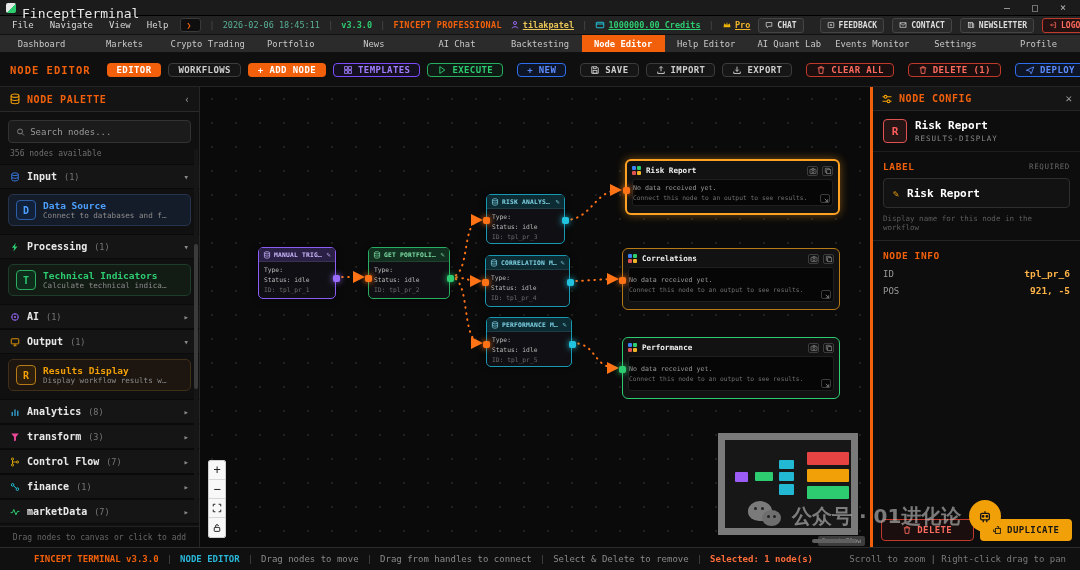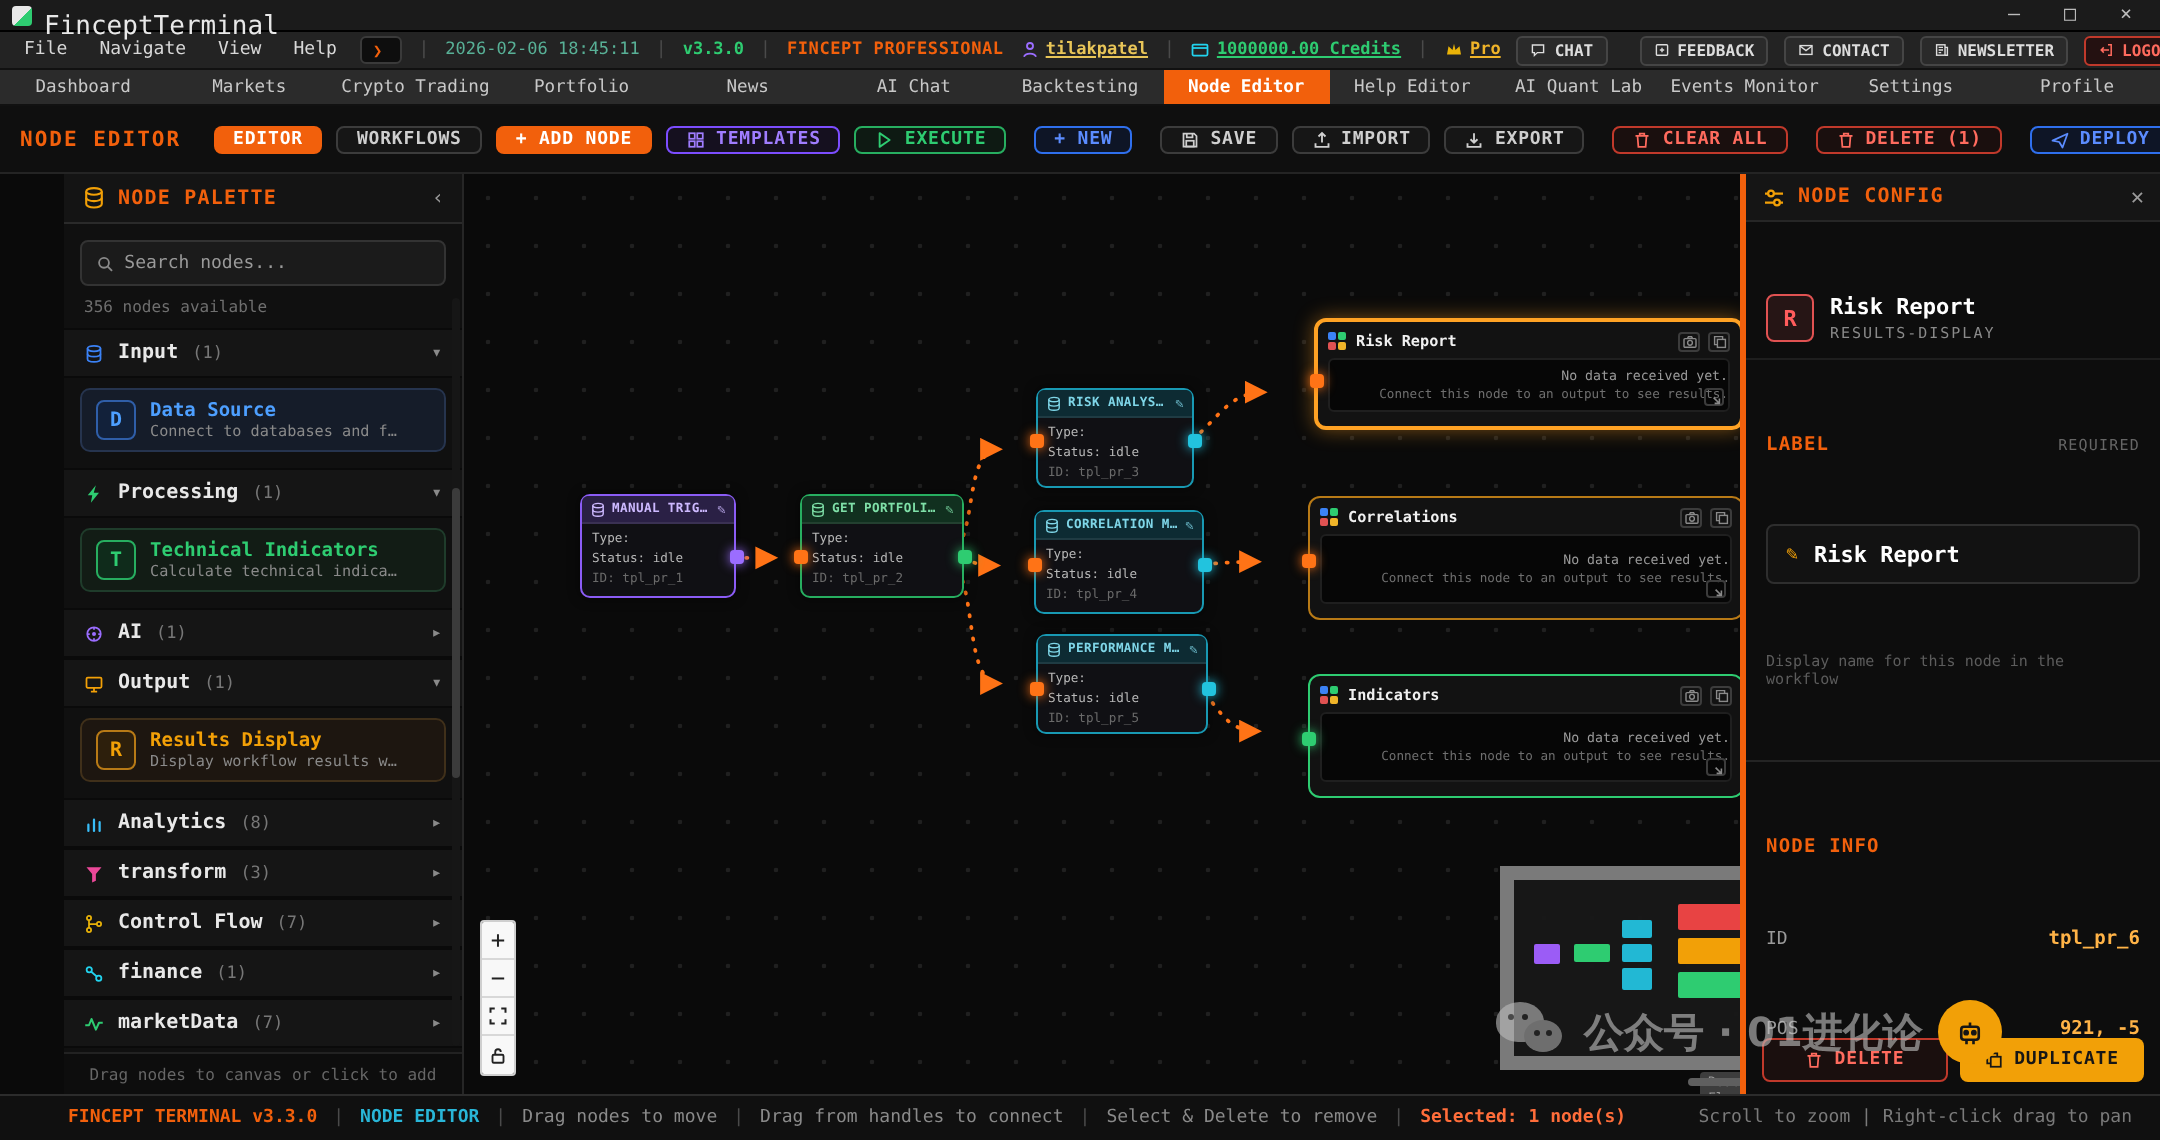--- a/index.html
+++ b/index.html
@@ -42,21 +42,21 @@
   .tb-title { color:#f2600c; font-weight:bold; font-size:10.5px; letter-spacing:1px; margin-right:2px;}
   .tbsep { width:1px; height:18px; background:#2e2e2e; }
   .btn { display:inline-flex; align-items:center; gap:5px; height:14px; padding:0 9px; border-radius:4px; font-size:9px; font-weight:bold; letter-spacing:.4px; border:1px solid transparent; cursor:default;}
   .btn-orange { background:#f2600c; color:#fff; }
   .btn-dark   { background:#161616; border-color:#3c3c3c; color:#cfcfcf; }
   .btn-purple { background:#15101f; border-color:#7c4dff; color:#a07dff; }
   .btn-green  { background:#0e1a13; border-color:#27ae60; color:#2ecc71; }
   .btn-blue   { background:#0e1526; border-color:#2f6fed; color:#5b8cff; }
   .btn-red    { background:#1a0f0e; border-color:#c0392b; color:#ff6b5e; }
   
-  .main { position:absolute; top:87px; left:0; right:0; bottom:23px; display:flex;padding-left:32px; }
+  .main { position:absolute; top:87px; left:0; right:0; bottom:23px; display:flex; }
   
   .sidebar { width:200px; background:#101010; border-right:1px solid #262626; position:relative; display:flex; flex-direction:column; }
   .sb-head { height:25px; display:flex; align-items:center; gap:6px; padding:0 9px; background:#141414; border-bottom:1px solid #2a2a2a; }
   .sb-head .t { color:#f2600c; font-weight:bold; font-size:10px; letter-spacing:.6px; flex:1; }
   .sb-collapse { color:#9a9a9a; font-size:10px; }
   .searchwrap { margin:8px 8px 4px; height:23px; background:#1b1b1b; border:1px solid #333; border-radius:4px; display:flex; align-items:center; gap:5px; padding:0 7px; color:#8a8a8a;}
   .searchwrap input { background:transparent; border:none; outline:none; width:100%; color:#ccc; font:9px "DejaVu Sans Mono",monospace;}
   .searchwrap input::placeholder { color:#9a9a9a; }
   .sb-avail { color:#6f6f6f; font-size:8px; padding:2px 10px 6px; }
   .sb-scroll { flex:1; overflow:hidden; }
@@ -101,33 +101,33 @@
   .p-purple{color:#9b6dff}.p-green{color:#2ecc71}.p-cyan{color:#22c3de}.p-orangep{color:#ff7316}
   .dnode { position:absolute; border-radius:6px; border:1.5px solid #b87a16; background:#121212; padding:3px 5px 4px; }
   .dnode.selected { border-color:#ffa224; border-width:2px; box-shadow:0 0 10px rgba(255,160,30,.45);}
   .dnode.th-dgreen { border-color:#2ecc71; }
   .dnode-head { display:flex; align-items:center; gap:5px; height:13px; }
   .miniquad { width:9px; height:9px; display:grid; grid-template-columns:1fr 1fr; gap:1px; flex:none;}
   .miniquad i { border-radius:1px; }
   .dtitle { color:#f0f0f0; font-weight:bold; font-size:7.6px; flex:1; white-space:nowrap; overflow:hidden;}
   .dicons { display:flex; gap:4px; color:#8a8a8a; }
   .dicons .ib { width:11px; height:10px; border:1px solid #3c3c3c; border-radius:2px; display:flex; align-items:center; justify-content:center;}
-  .dnode-body { position:relative; margin-top:2px; background:#060606; border:1px solid #1f1f1f; border-radius:3px; height:calc(100% - 18px); display:flex; flex-direction:column; align-items:flex-end; justify-content:center; gap:2px;}
+  .dnode-body { position:relative; margin-top:2px; background:#060606; border:1px solid #1f1f1f; border-radius:3px; height:calc(100% - 18px); display:flex; flex-direction:column; align-items:flex-start; justify-content:center; gap:2px;}
   .dmsg1 { color:#9a9a9a; font-size:6.6px; }
   .dmsg2 { color:#6f6f6f; font-size:6.3px; }
   .dexpand { position:absolute; right:2px; bottom:2px; width:10px; height:9px; border:1px solid #3c3c3c; border-radius:2px; color:#8a8a8a; display:flex; align-items:center; justify-content:center;}
   .controls { position:absolute; left:8px; top:373px; width:18px; border:1px solid #cfcfcf; border-radius:2px; overflow:hidden;}
   .ctrlbtn { width:100%; height:19px; background:#f8f8f8; color:#222; display:flex; align-items:center; justify-content:center; font-size:12px; border-bottom:1px solid #d8d8d8;}
   .ctrlbtn:last-child { border-bottom:none; }
   .minimap { position:absolute; left:518px; top:346px; width:140px; height:102px; border:7px solid #7a7a7a; background:rgba(24,24,24,.95); }
   .mmrect { position:absolute; border-radius:1px; }
   .rfchip { position:absolute; left:618px; top:449px; background:#3d3d3d; color:#9a9a9a; font-size:6.5px; padding:1px 4px; border-radius:2px;}
   .hscroll { position:absolute; left:612px; top:452px; width:44px; height:4px; background:#5f5f5f; border-radius:2px; }
   
-  .config { width:210px; background:#0d0d0d; border-left:3px solid #f2600c; position:relative; display:flex; flex-direction:column;gap:28px;}
+  .config { width:210px; background:#0d0d0d; border-left:3px solid #f2600c; position:relative; display:flex; flex-direction:column;}
   .cfg-head { height:24px; background:#151515; border-bottom:1px solid #262626; display:flex; align-items:center; gap:6px; padding:0 8px;}
   .cfg-head .t { color:#f2600c; font-weight:bold; font-size:10px; letter-spacing:.6px; flex:1;}
   .cfg-close { color:#9a9a9a; font-size:11px; }
   .cfg-sum { display:flex; gap:8px; align-items:center; padding:8px 10px; border-bottom:1px solid #1e1e1e;}
   .cfg-abbr { width:24px; height:24px; border-radius:4px; background:rgba(224,82,82,.12); border:1px solid #e05252; color:#ff5c5c; font-weight:bold; font-size:11px; display:flex; align-items:center; justify-content:center;}
   .cfg-title { color:#fff; font-weight:bold; font-size:11px; }
   .cfg-type { color:#8a8a8a; font-size:7.5px; letter-spacing:1px; margin-top:2px;}
   .cfg-sec { display:flex; align-items:center; padding:9px 10px 4px; }
   .cfg-sec .h { color:#f2600c; font-weight:bold; font-size:9.5px; letter-spacing:.6px; flex:1;}
   .cfg-sec .req { color:#666; font-size:7.5px; letter-spacing:.6px;}
@@ -746,21 +746,21 @@
       </div>
 
       <div class="dnode th-dgreen" style="left:422px;top:250px;width:218px;height:62px">
         <div class="dnode-head">
           <span class="miniquad">
             <i style="background:#3b82f6"></i>
               <i style="background:#2ecc71"></i>
               <i style="background:#e05252"></i>
               <i style="background:#f0b429"></i>
           </span>
-          <span class="dtitle">Indicators</span>
+          <span class="dtitle">Performance</span>
           <span class="dicons">
             <span class="ib">
                 <svg class="i8" viewBox="0 0 16 16">
                   <use href="#i-snap"></use>
                 </svg>
               </span>
             <span class="ib">
                 <svg class="i8" viewBox="0 0 16 16">
                   <use href="#i-copy"></use>
                 </svg>

